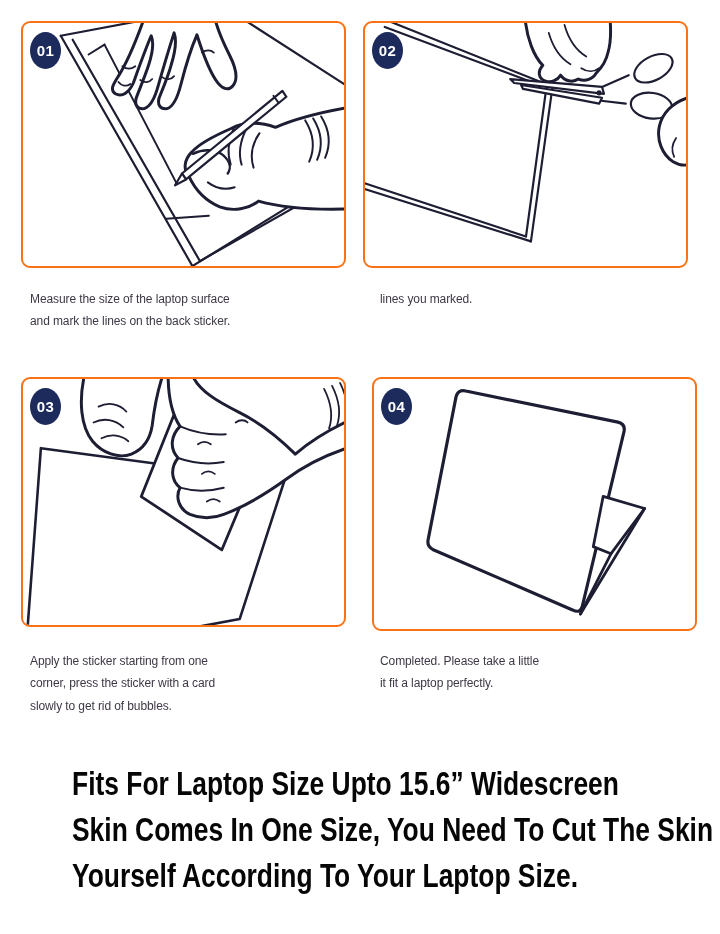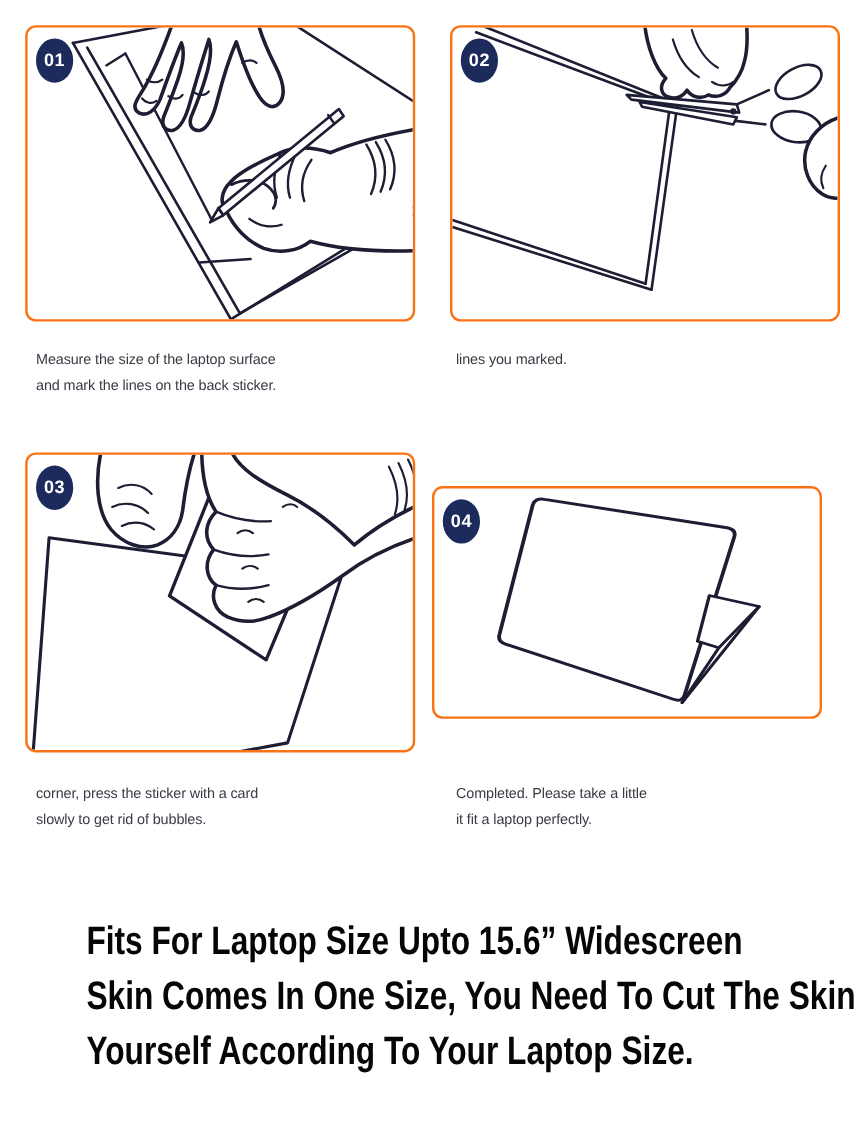--- a/index.html
+++ b/index.html
@@ -5,23 +5,23 @@
   html,body{margin:0;padding:0;}
   body{
     width:720px;height:934px;position:relative;background:#ffffff;
     font-family:"Liberation Sans",sans-serif;overflow:hidden;
   }
   .panel{
     position:absolute;width:325px;height:247px;background:#fff;
     border:2px solid #f97316;border-radius:9px;box-sizing:border-box;overflow:hidden;
   }
   #p1{left:21px;top:21px;}
-  #p2{left:375px;top:21px;text-decoration:underline;}
+  #p2{left:363px;top:21px;text-decoration:underline;}
   #p3{left:21px;top:377px;height:250px;}
-  #p4{left:360px;top:377px;height:194px;margin-top:28px;}
+  #p4{left:372px;top:377px;height:254px;}
   .panel svg{position:absolute;left:0;top:0;width:100%;height:100%;display:block;}
   .badge{
     position:absolute;left:7px;top:9px;width:31px;height:37px;border-radius:50%;
     background:#1c2a5c;color:#ffffff;display:flex;align-items:center;justify-content:center;
     font-size:15px;font-weight:700;letter-spacing:.5px;z-index:2;
   }
   .caption{position:absolute;color:#3e3745;font-size:12px;line-height:22.4px;letter-spacing:-0.1px;}
   .caption .cl{display:block;}
   #c1{left:30px;top:288px;}
   #c2{left:380px;top:288px;}
@@ -182,20 +182,21 @@
 </div>
 
 <div class="caption" id="c1">
   <span class="cl">Measure the size of the laptop surface</span>
   <span class="cl">and mark the lines on the back sticker.</span>
 </div>
 <div class="caption" id="c2">
   <span class="cl">lines you marked.</span>
 </div>
 <div class="caption" id="c3">
+  <span class="cl">Apply the sticker starting from one</span>
   <span class="cl">corner, press the sticker with a card</span>
   <span class="cl">slowly to get rid of bubbles.</span>
 </div>
 <div class="caption" id="c4">
   <span class="cl">Completed. Please take a little</span>
   <span class="cl">it fit a laptop perfectly.</span>
 </div>
 
 <div class="footer">
   <div class="line">Fits For Laptop Size Upto 15.6” Widescreen</div>

